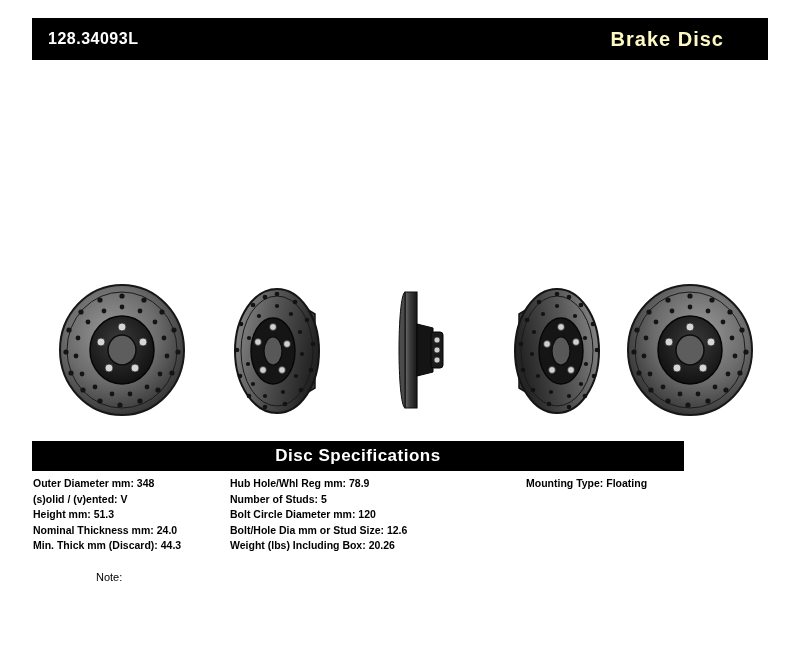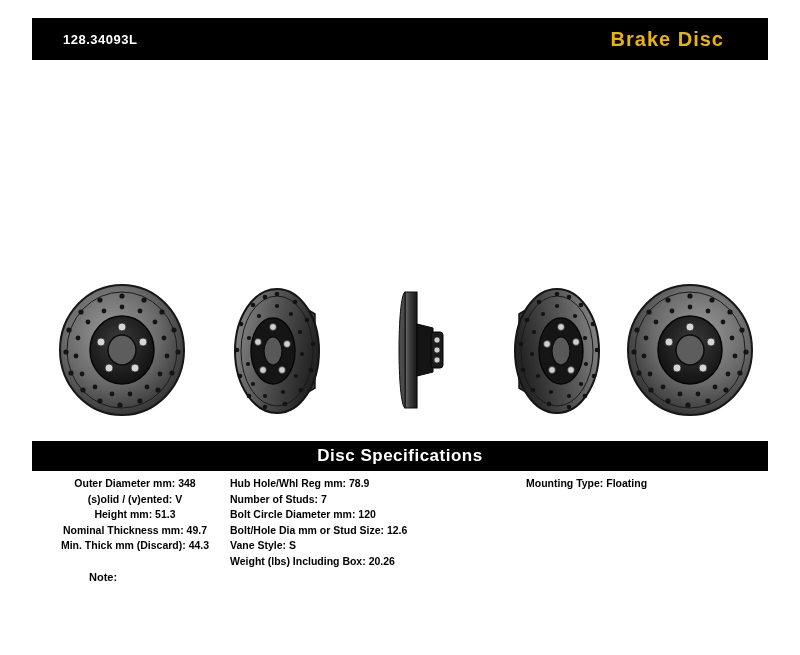--- a/index.html
+++ b/index.html
@@ -30,28 +30,27 @@
     top: 18px;
     width: 736px;
     height: 42px;
     background: #000000;
     display: flex;
     align-items: center;
     justify-content: space-between;
   }
   .header .part-number {
     color: #ffffff;
-    font-size: 13px;
+    font-size: 16px;
     font-weight: bold;
     letter-spacing: 0.5px;
     padding-left: 16px;
-    margin-left: 15px;
   }
   .header .doc-title {
-    color: #eab308;
+    color: #fef9c3;
     font-size: 20px;
     font-weight: bold;
     letter-spacing: 1px;
     padding-right: 44px;
     text-align: center;
   }
 
   
   .views {
     position: absolute;
@@ -63,21 +62,21 @@
   .view {
     position: absolute;
     top: 0;
   }
 
   
   .spec-band {
     position: absolute;
     left: 32px;
     top: 441px;
-    width: 736px;
+    width: 652px;
     height: 30px;
     background: #000000;
     display: flex;
     align-items: center;
     justify-content: center;
   }
   .spec-band .spec-title {
     color: #ffffff;
     font-size: 17px;
     font-weight: bold;
@@ -90,34 +89,34 @@
     left: 32px;
     top: 476px;
     width: 736px;
     font-size: 10.5px;
     font-weight: bold;
   }
   .col {
     position: absolute;
     top: 0;
   }
-  .col-left  { left: 8px;   width: 190px; text-align: center; }
+  .col-left  { left: 1px;   width: 190px; text-align: left; }
   .col-mid   { left: 198px; width: 256px; text-align: left; }
   .col-right { left: 470px; width: 260px; text-align: left; padding-left: 24px; }
   .spec-line {
     line-height: 15.5px;
     white-space: nowrap;
   }
 
   .note {
     position: absolute;
-    left: 89px;
+    left: 96px;
     top: 571px;
     font-size: 11px;
-    font-weight: bold;
+    font-weight: normal;
   }
 </style>
 </head>
 <body>
 
 <div class="sheet">
 
   <div class="header">
     <span class="part-number">128.34093L</span>
     <span class="doc-title">Brake Disc</span>
@@ -380,30 +379,29 @@
   <div class="spec-band">
     <span class="spec-title">Disc Specifications</span>
   </div>
 
   <div class="spec-cols">
 
     <div class="col col-left">
       <div class="spec-line">Outer Diameter mm: 348</div>
       <div class="spec-line">(s)olid / (v)ented: V</div>
       <div class="spec-line">Height mm: 51.3</div>
-      <div class="spec-line">Nominal Thickness mm: 49.7</div>
+      <div class="spec-line">Nominal Thickness mm: 24.0</div>
       <div class="spec-line">Min. Thick mm (Discard): 44.3</div>
     </div>
 
     <div class="col col-mid">
       <div class="spec-line">Hub Hole/Whl Reg mm: 78.9</div>
-      <div class="spec-line">Number of Studs: 7</div>
+      <div class="spec-line">Number of Studs: 5</div>
       <div class="spec-line">Bolt Circle Diameter mm: 120</div>
       <div class="spec-line">Bolt/Hole Dia mm or Stud Size: 12.6</div>
-      <div class="spec-line">Vane Style: S</div>
       <div class="spec-line">Weight (lbs) Including Box: 20.26</div>
     </div>
 
     <div class="col col-right">
       <div class="spec-line">Mounting Type: Floating</div>
     </div>
 
   </div>
 
   <div class="note">

